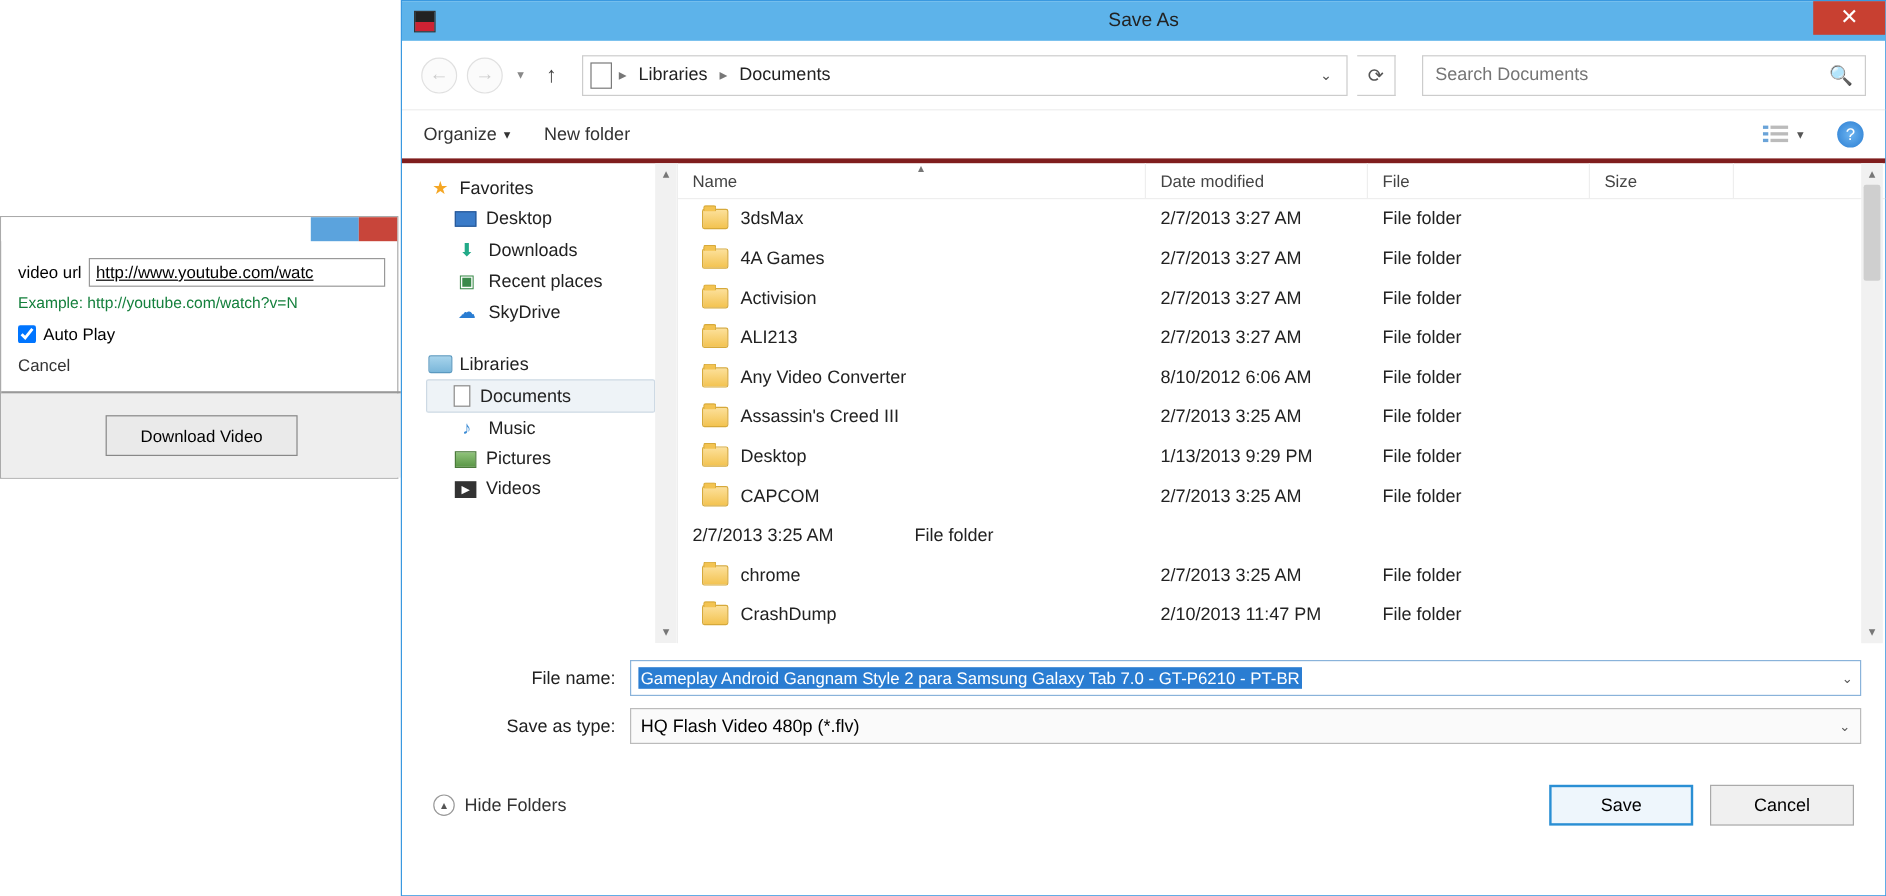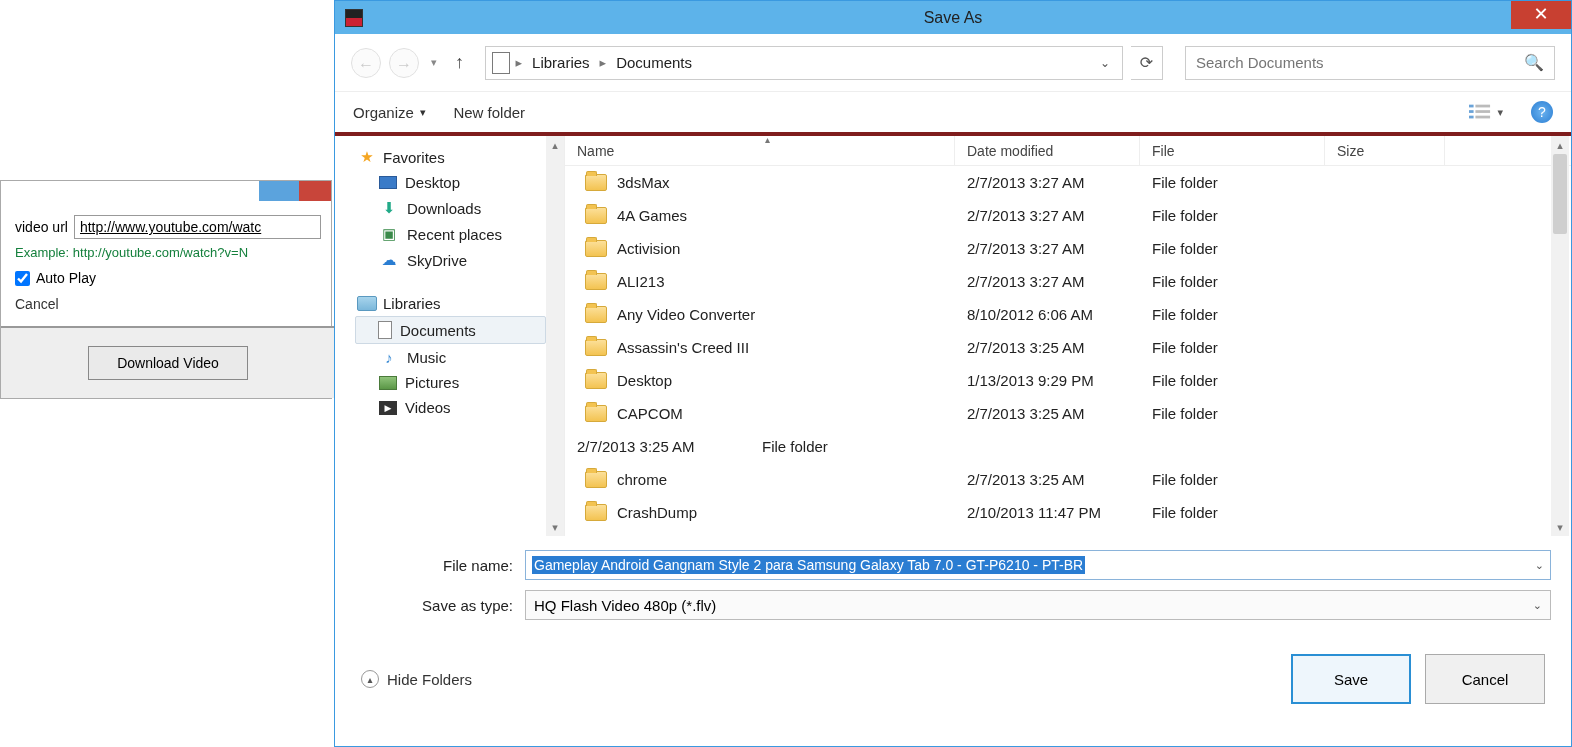--- a/index.html
+++ b/index.html
@@ -97,21 +97,21 @@
 .fn-input { flex: 1; height: 30px; border: 1px solid #8ab3da; background: #fff; display: flex; align-items: center; padding: 0 6px; }
 .fn-input .seltext { background: #2a7dd2; color: #fff; font-size: 14px; padding: 1px 2px; }
 .fn-input .dd { margin-left: auto; color: #555; font-size: 11px; cursor: pointer; }
 .fn-select { flex: 1; height: 30px; border: 1px solid #bbb; background: #fafafa; display: flex; align-items: center; padding: 0 8px; font-size: 15px; }
 .fn-select .dd { margin-left: auto; color: #555; font-size: 11px; cursor: pointer; }
 
 .footer { display: flex; align-items: center; padding: 18px 26px; gap: 14px; }
 .footer .hf { display: flex; align-items: center; gap: 8px; font-size: 15px; color: #333; cursor: pointer; }
 .footer .hf .caret { width: 18px; height: 18px; border: 1px solid #999; border-radius: 50%; display: flex; align-items: center; justify-content: center; font-size: 10px; color: #555; }
 .footer .spacer { flex: 1; }
-.footer button { width: 120px; height: 50px; border: 1px solid #aaa; background: #f0f0f0; font-size: 15px; cursor: pointer; }
+.footer button { width: 120px; height: 34px; border: 1px solid #aaa; background: #f0f0f0; font-size: 15px; cursor: pointer; }
 .footer button.primary { border: 2px solid #2a8fd4; background: #eef6fc; }
 </style>
 </head>
 <body>
 
 <div class="bg-app">
   <div class="bg-app-top">
     <div class="blueblock"></div>
     <div class="redblock"></div>
   </div>

